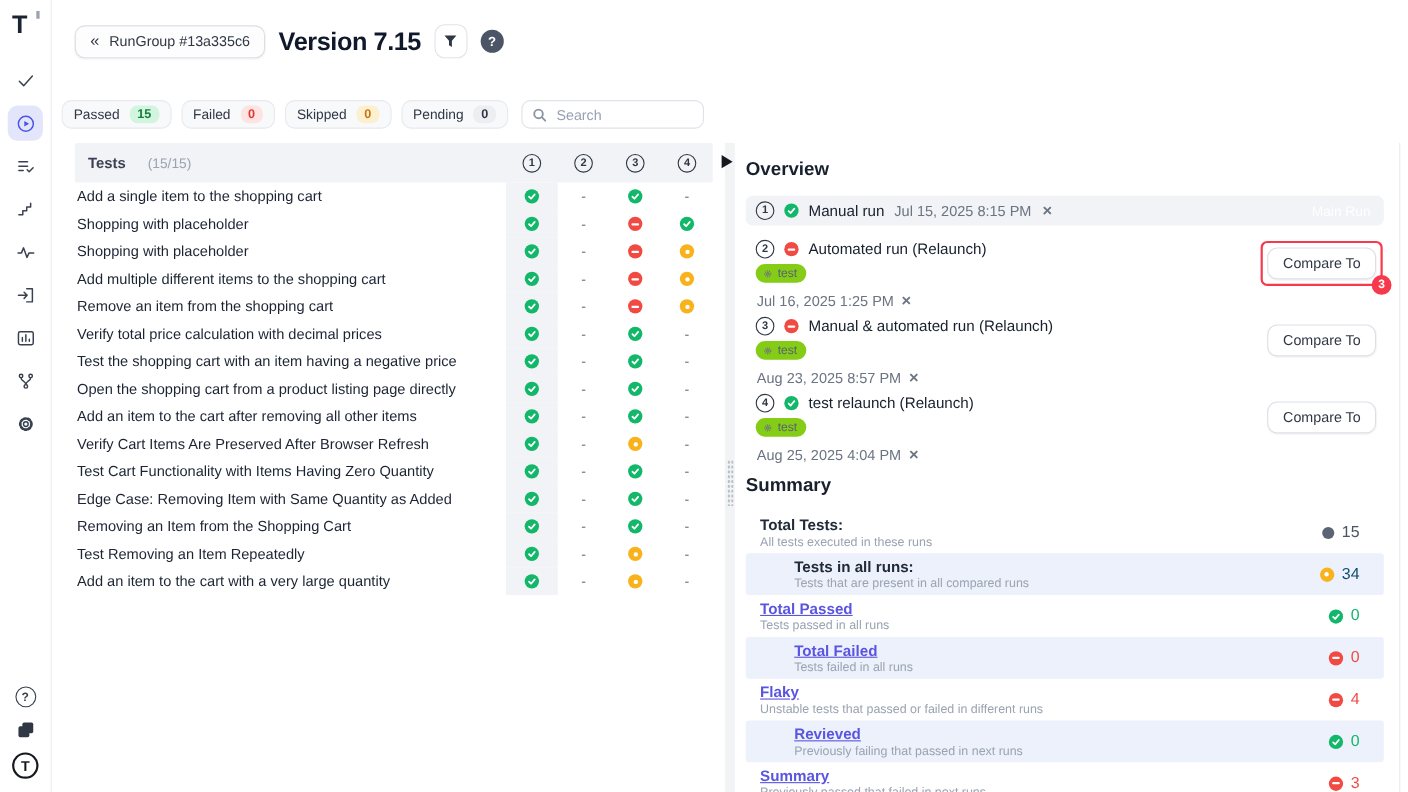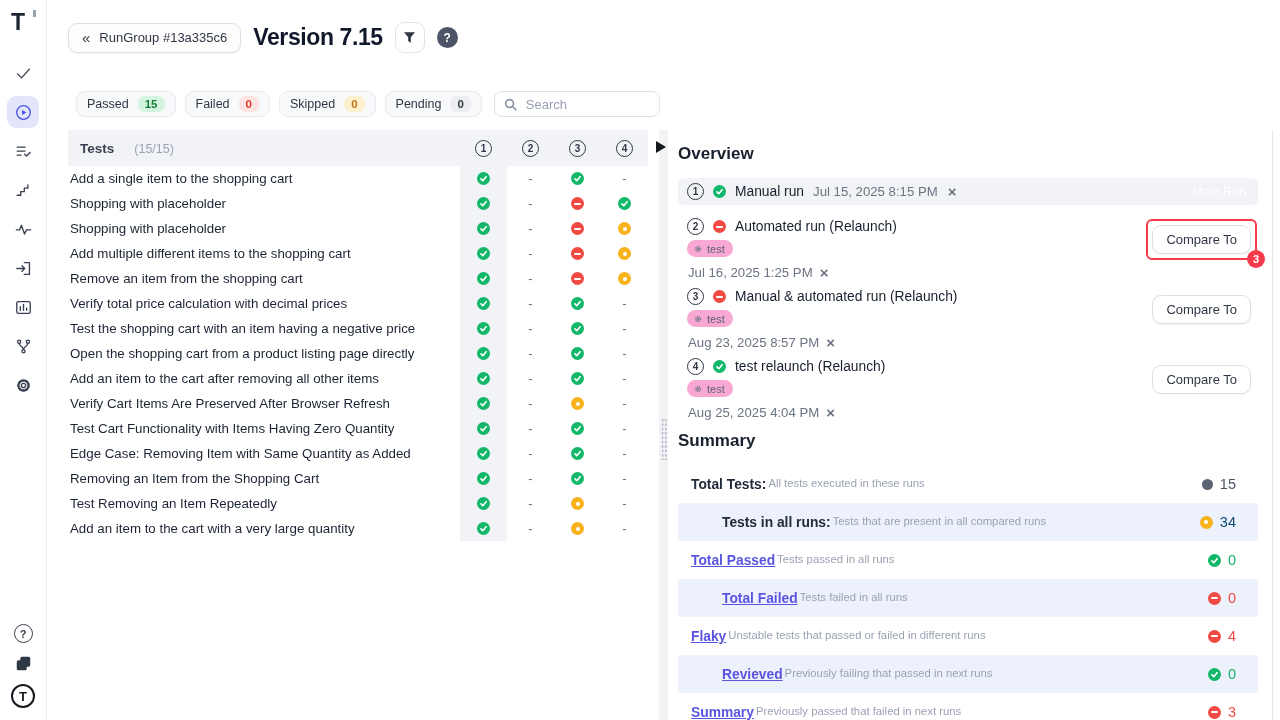--- a/index.html
+++ b/index.html
@@ -29,21 +29,21 @@
   .back-btn{height:30px;display:flex;align-items:center;gap:9px;padding:0 13px;border:1px solid #dcdfe5;border-radius:9px;
     background:#fdfdfd;font-size:13px;color:#2f3644;cursor:pointer;box-shadow:0 1px 1px rgba(16,24,40,.04);}
   .back-chev{font-size:15px;color:#2f3644;line-height:1;}
   .ver-title{font-size:23px;font-weight:700;color:#10182b;letter-spacing:-.4px;}
   .funnel-btn{width:30px;height:31px;border:1px solid #e2e4e9;border-radius:9px;background:#fff;display:flex;align-items:center;
     justify-content:center;cursor:pointer;}
   .funnel-btn svg{width:15px;height:15px;fill:#2f3644;}
   .help-btn{width:21px;height:21px;border-radius:50%;background:#4b5565;color:#fff;font-size:12px;font-weight:700;
     display:flex;align-items:center;justify-content:center;cursor:pointer;}
   
-  .chips-row{position:absolute;left:76px;top:91px;display:flex;align-items:center;gap:9px;}
+  .chips-row{position:absolute;left:56px;top:91px;display:flex;align-items:center;gap:9px;}
   .chip{height:26px;display:flex;align-items:center;gap:9px;padding:0 10px;border:1px solid #e7e9ee;background:#f8f9fb;
     border-radius:9px;font-size:12.5px;color:#2f3644;cursor:pointer;box-sizing:border-box;}
   .chip-badge{padding:2px 7px;border-radius:7px;font-size:11.5px;font-weight:600;text-align:center;}
   .badge-pass{background:#d3f5df;color:#15803c;}
   .badge-fail{background:#fde3e1;color:#dc3a30;}
   .badge-skip{background:#fdf0cf;color:#c77414;}
   .badge-pend{background:#eceef2;color:#2f3644;}
   .search-box{margin-left:3px;width:166px;height:26px;border:1px solid #dfe2e8;border-radius:8px;background:#fff;display:flex;
     align-items:center;gap:7px;padding:0 9px;box-sizing:border-box;}
   .search-box svg{width:13px;height:13px;stroke:#8a93a3;fill:none;stroke-width:1.8;stroke-linecap:round;flex:none;}
@@ -81,37 +81,37 @@
   .rpane{position:absolute;left:678px;top:130px;width:580px;}
   .pane-title{font-size:17px;font-weight:700;color:#18202e;}
   .run-main{margin-top:9px;height:27px;background:#f1f3f6;border-radius:6px;display:flex;align-items:center;gap:9px;
     padding:0 12px 0 9px;}
   .run-title{font-weight:400;font-size:13.8px;color:#18202e;}
   .run-date{color:#6b7482;font-size:13.2px;}
   .close-x{color:#6b7482;font-size:15px;font-weight:600;margin-left:1px;cursor:pointer;line-height:1;}
   .main-label{margin-left:auto;color:rgba(255,255,255,.93);font-size:12.5px;}
   .run-block{position:relative;padding:13px 0 0 9px;height:57px;}
   .run-line1{display:flex;align-items:center;gap:9px;}
-  .tag{margin:5px 0 0 0;display:inline-flex;align-items:center;gap:4px;background:#f9a8d4;border-radius:9px;
+  .tag{margin:5px 0 0 0;display:inline-flex;align-items:center;gap:4px;background:#84cc16;border-radius:9px;
     padding:2.5px 8px 2.5px 6px;font-size:11px;color:#5b6472;justify-content:space-between;}
   .tag svg{width:10px;height:10px;stroke:#6b7482;fill:none;stroke-width:2.6;}
   .run-date-line{margin-top:7px;display:flex;align-items:center;gap:6px;padding-left:1px;}
   .compare-wrap{position:absolute;right:7px;top:20px;}
   .compare-btn{height:29px;padding:0 13px;border:1px solid #dcdfe5;border-radius:9px;background:#fff;font-size:13px;
     color:#2f3644;font-family:inherit;cursor:pointer;box-shadow:0 1px 1px rgba(16,24,40,.04);}
   .annot-box{position:absolute;left:-6px;top:-6px;right:-6px;bottom:-6px;border:2.5px solid #f6394b;border-radius:6px;
     pointer-events:none;}
   .annot-badge{position:absolute;right:-14px;bottom:-14px;width:18px;height:18px;border-radius:50%;background:#f6394b;
     color:#fff;font-size:11px;font-weight:700;display:flex;align-items:center;justify-content:center;}
   
   .summary-title{margin-top:16px;font-size:17px;font-weight:700;color:#18202e;}
   .srows{margin-top:7px;}
   .srow{height:38px;display:flex;align-items:center;padding:0 10px 0 13px;border-radius:3px;box-sizing:border-box;}
   .srow.hl{background:#edf1fb;padding-left:44px;}
-  .sleft{flex:1;display:flex;flex-direction:row;gap:2px;min-width:0;}
+  .sleft{flex:1;display:flex;flex-direction:column;gap:2px;min-width:0;}
   .stitle{font-size:13.8px;font-weight:700;color:#222b3a;}
   a.stitle{color:#5a55e0;text-decoration:underline;cursor:pointer;width:max-content;}
   .ssub{font-size:11.3px;color:#9aa3b2;}
   .sval{display:flex;align-items:center;gap:7px;font-size:14.5px;font-weight:500;padding-right:12px;}
   .v-total{color:#4b5565;}.v-skipped{color:#0c4a6e;}.v-passed{color:#12b76a;}.v-failed{color:#f04a42;}
 </style>
 </head>
 <body>
 
 <aside class="sidebar">

